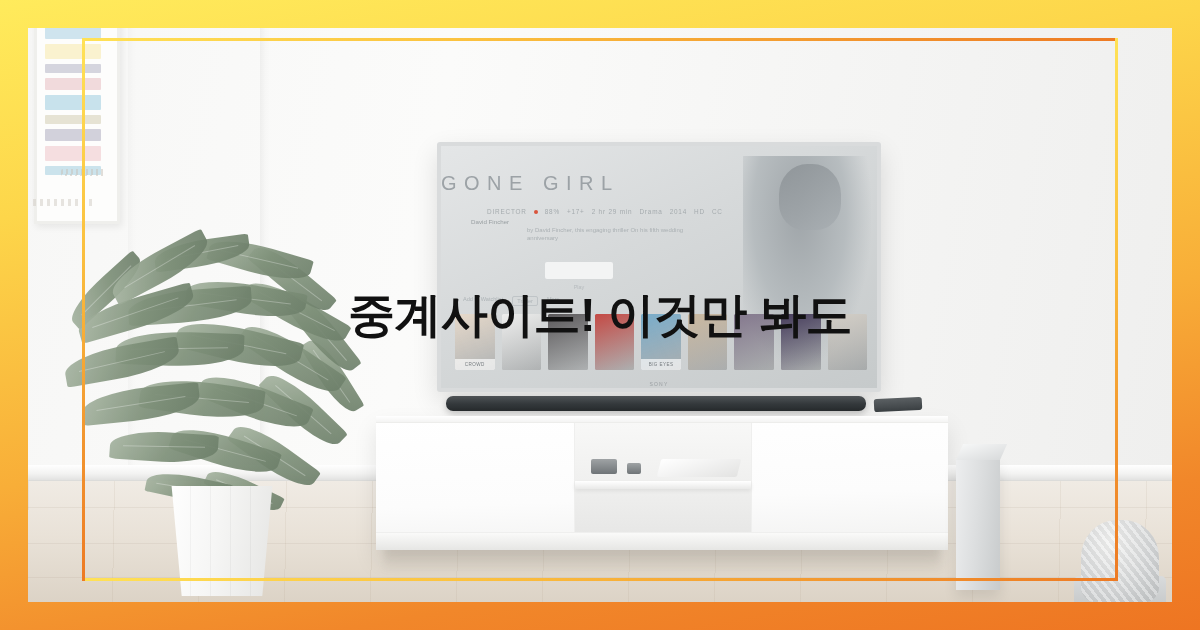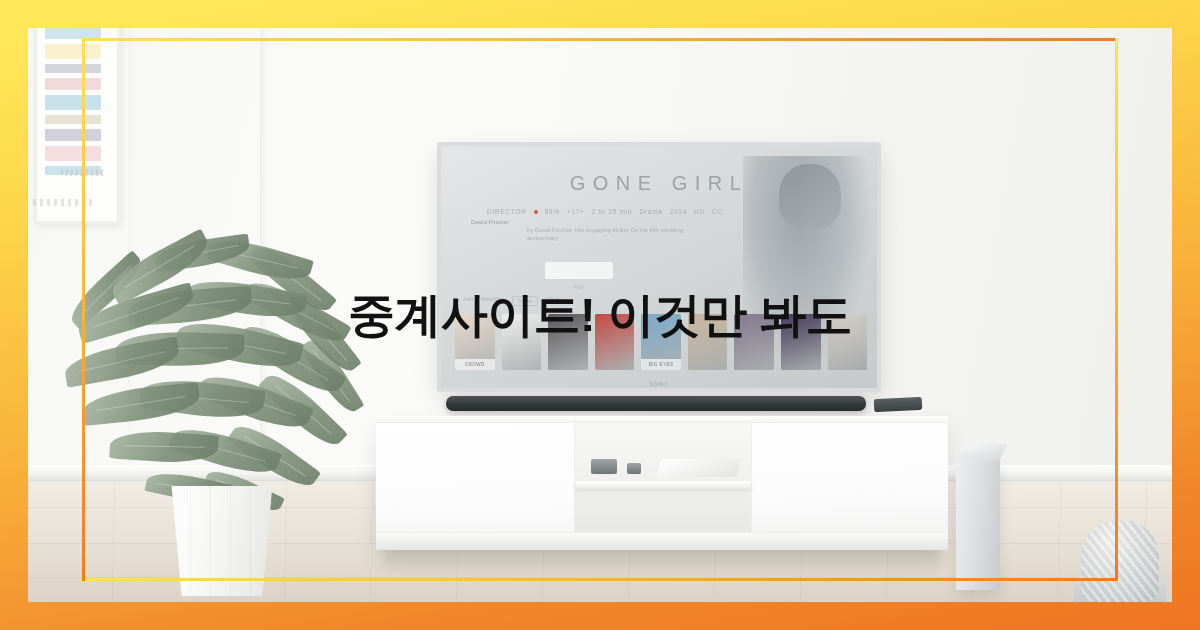--- a/index.html
+++ b/index.html
@@ -123,21 +123,21 @@
     opacity:.92;
   }
   .tv-head{
     position:absolute; right:36px; top:18px; width:62px; height:66px;
     border-radius:46% 46% 40% 40%;
     background:linear-gradient(150deg,#8B9195,#A8AEB2);
     opacity:.85;
   }
   .tv-title{
     position:absolute; left:0; right:0; top:26px;
-    text-align:center;
+    text-align:left;
     color:#9CA2A6;
     font-size:20px; letter-spacing:7.5px; font-weight:400;
   }
   .tv-meta{
     position:absolute; left:46px; top:62px;
     color:#A5ABAE; font-size:6.4px; letter-spacing:.8px;
     display:flex; gap:7px; align-items:center; white-space:nowrap;
   }
   .tv-meta .dot{ width:4px;height:4px;border-radius:50%;background:#D9543C;display:inline-block; }
   .tv-director{ position:absolute; left:30px; top:72px; color:#ADB3B6; font-size:6.2px; }

